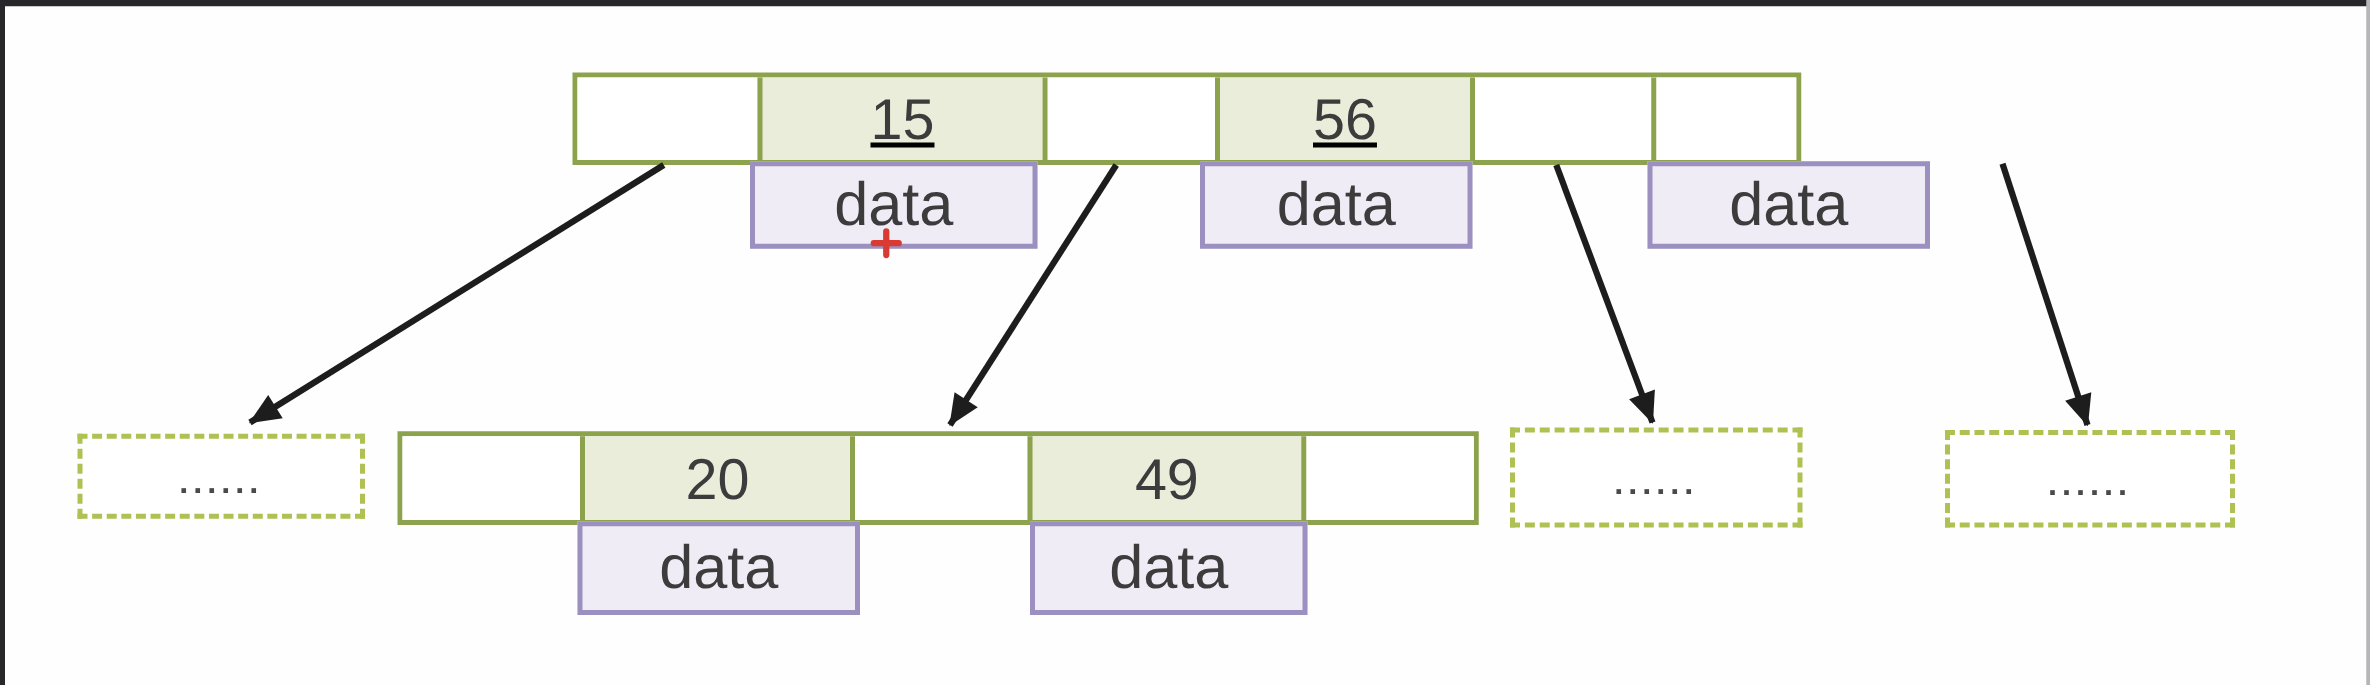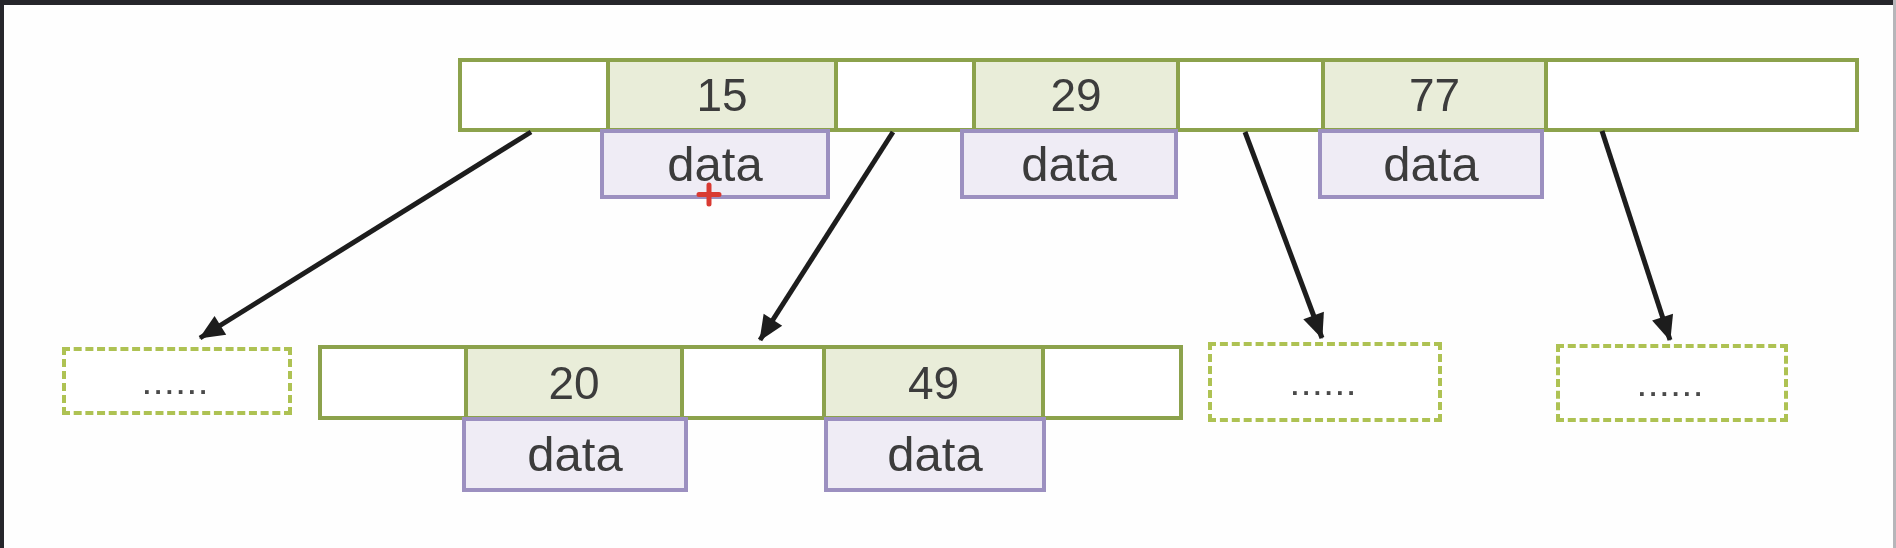--- a/index.html
+++ b/index.html
@@ -23,21 +23,21 @@
   }
   .cell { box-sizing:border-box; display:flex; align-items:center; justify-content:center; height:100%; }
   .cell + .cell { border-left:4px solid var(--node-border,#8ca24c); }
   .cell.key {
     background:var(--key-cell-fill,#e9edd9);
     color:var(--text,#3c3c3c);
     font-size:46px; line-height:1;
   }
   .cell.pointer { background:#ffffff; }
 
-  #root-node  { left:458px; top:58px;  width:1401px; height:74px; }
+  #root-node  { left:458px; top:58px;  width:983px; height:74px;text-decoration:underline; }
   #child-node { left:318px; top:345px; width:865px;  height:75px; }
 
   
   .data-box {
     position:absolute; box-sizing:border-box;
     border:4px solid var(--data-box-border,#9c90c0);
     background:var(--data-box-fill,#efecf5);
     color:var(--text,#3c3c3c);
     font-size:49px; line-height:1;
     display:flex; align-items:center; justify-content:center;
@@ -63,23 +63,22 @@
 <body>
 
 <div class="edge-top"></div>
 <div class="edge-left"></div>
 <div class="edge-right"></div>
 
 <div id="root-node" class="bnode">
   <div class="cell pointer" style="width:144px;"></div>
   <div class="cell key" style="width:228px;">15</div>
   <div class="cell pointer" style="width:138px;"></div>
-  <div class="cell key" style="width:204px;">29</div>
+  <div class="cell key" style="width:204px;">56</div>
   <div class="cell pointer" style="width:145px;"></div>
-  <div class="cell key" style="width:223px;">77</div>
   <div class="cell pointer" style="flex:1;"></div>
 </div>
 
 <div class="data-box" style="left:600px; top:129px; width:230px; height:70px;">data</div>
 <div class="data-box" style="left:960px; top:129px; width:218px; height:70px;">data</div>
 <div class="data-box" style="left:1318px; top:129px; width:226px; height:70px;">data</div>
 
 <div id="child-node" class="bnode">
   <div class="cell pointer" style="width:142px;"></div>
   <div class="cell key" style="width:216px;">20</div>

